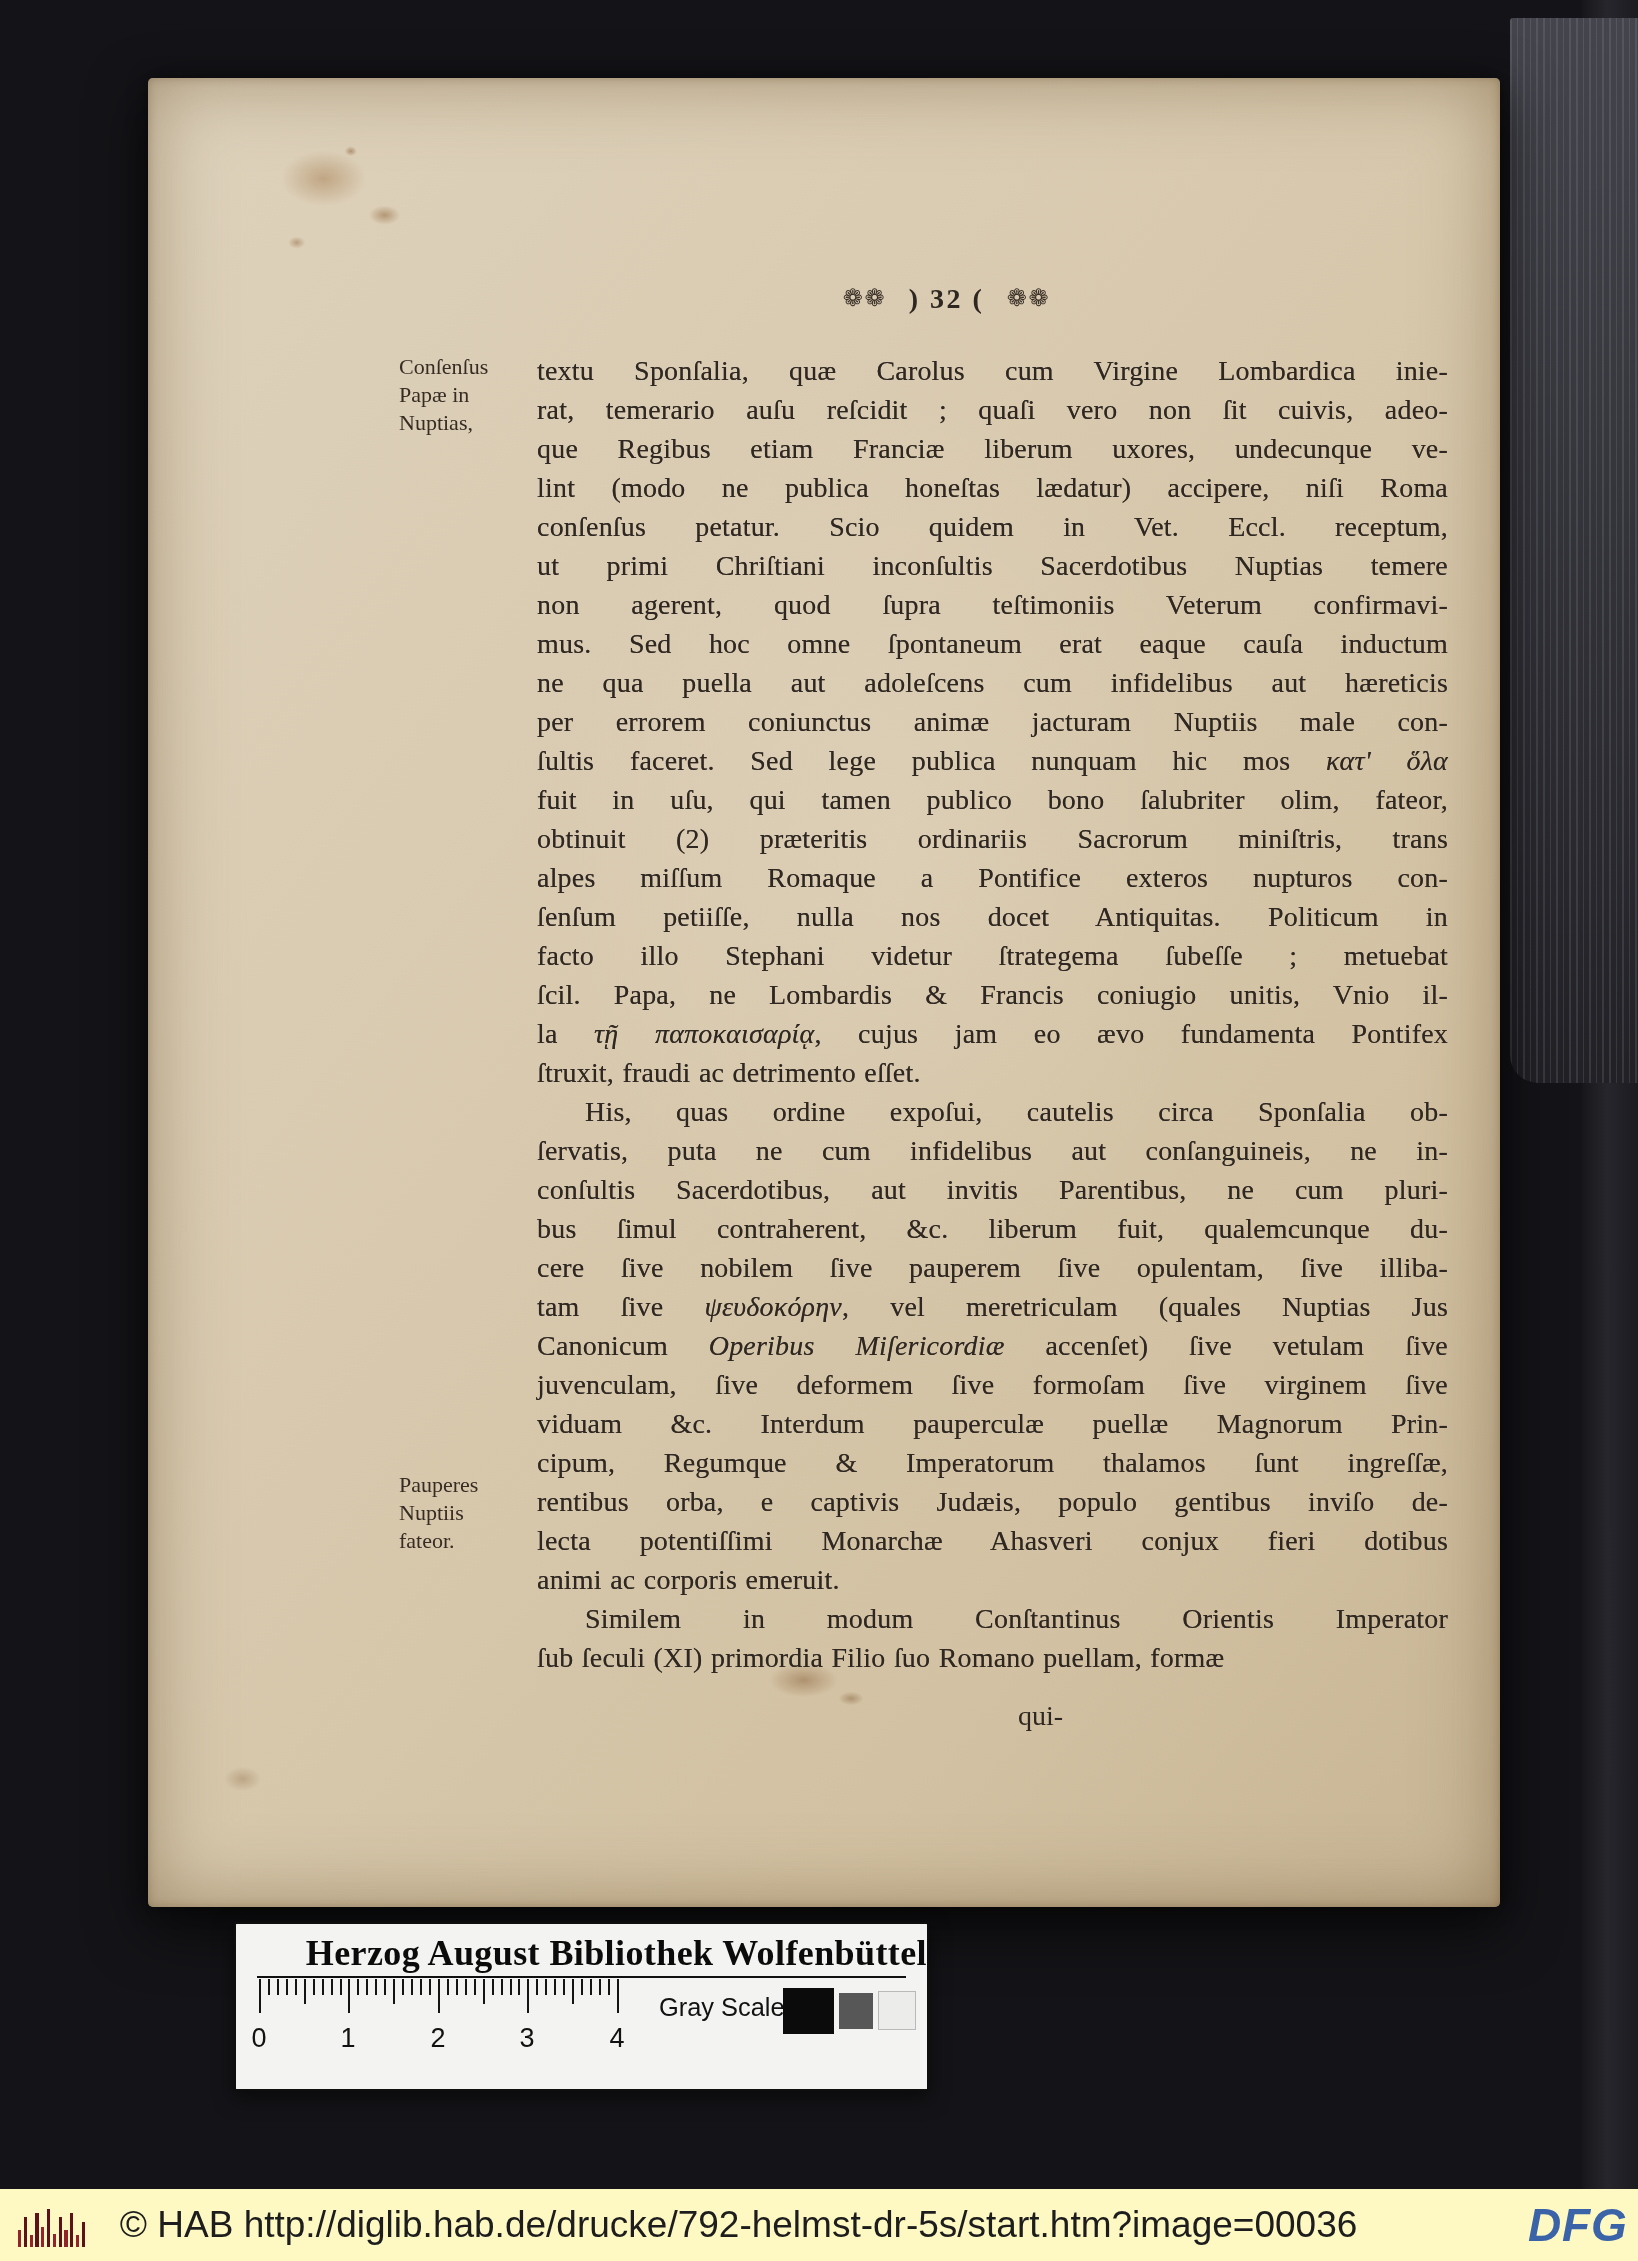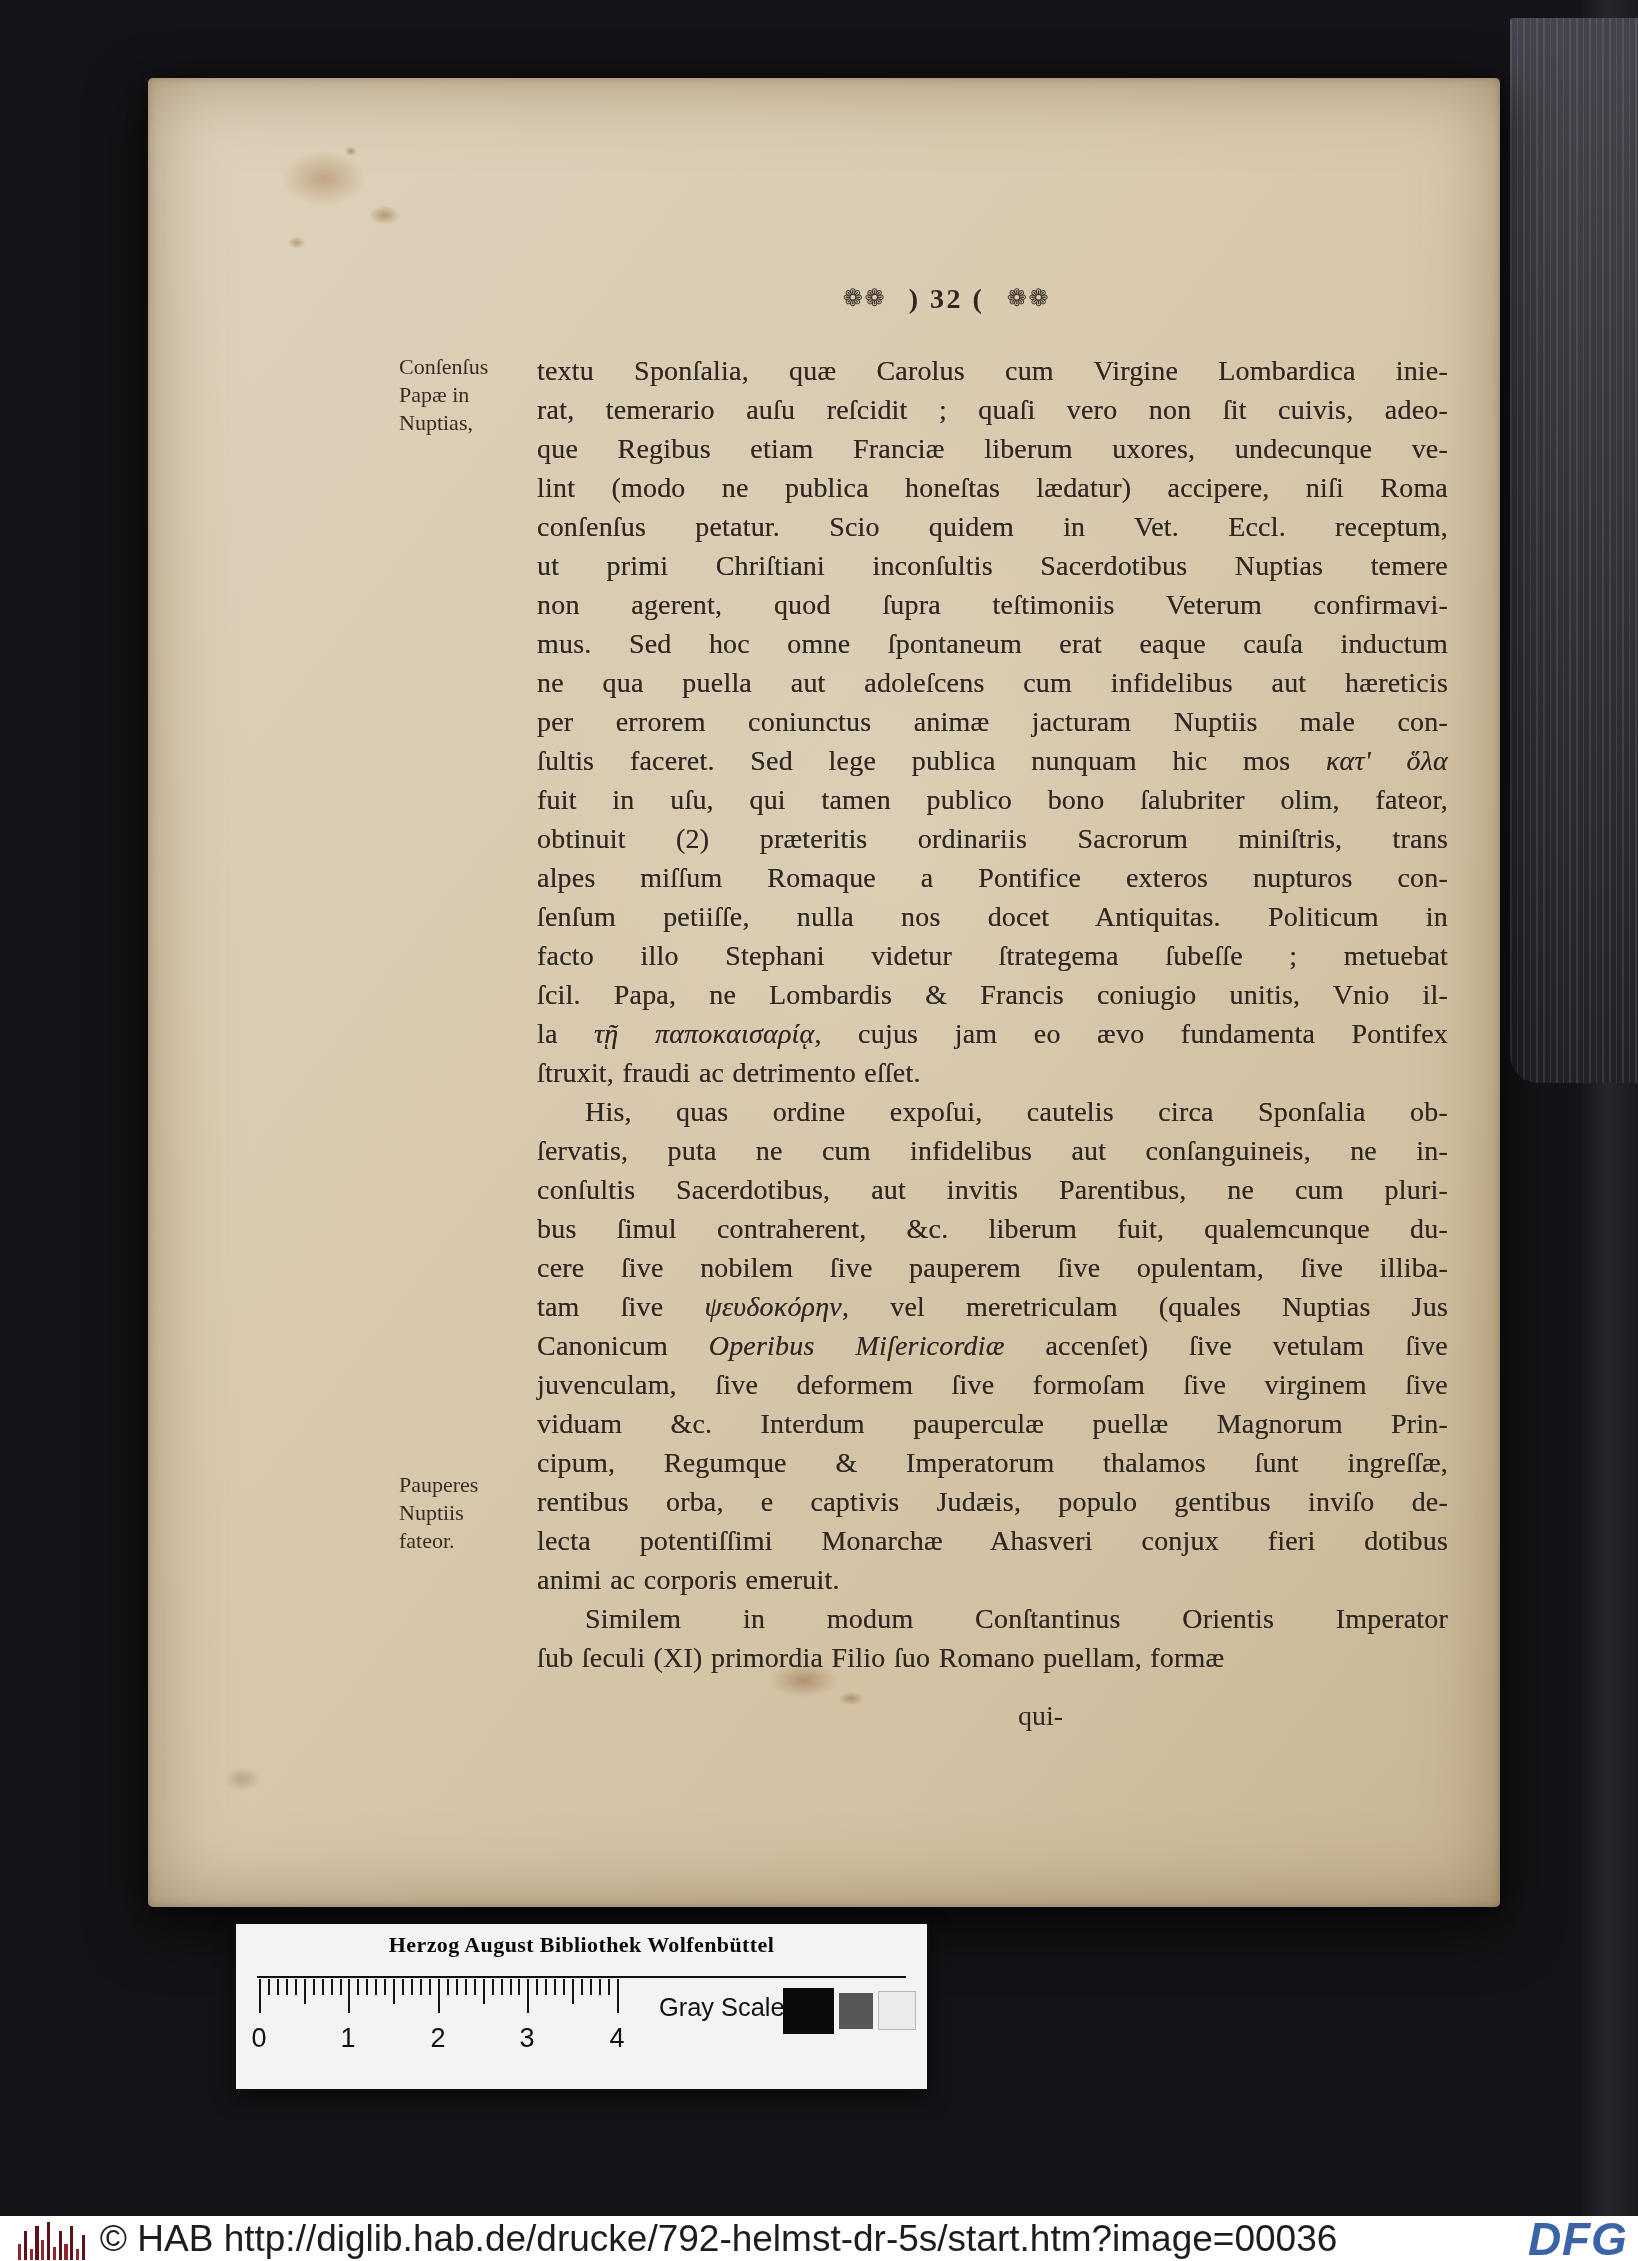--- a/index.html
+++ b/index.html
@@ -46,42 +46,42 @@
   .line{text-align:justify;text-align-last:justify;}
   .line.endline{text-align-last:left;}
   .line.indent{text-indent:48px;}
   .gk{font-style:italic;}
   .catchword{position:absolute;left:389px;top:1622px;width:911px;text-align:right;
              padding-right:385px;box-sizing:border-box;font-size:28px;color:#2f2822;}
   
   .cal-card{position:absolute;left:234px;top:1922px;width:695px;height:169px;background:#f3f3f1;
             border:2.5px solid #0e0e0e;border-radius:2.5px;box-shadow:0 6.6px 19.7px rgba(0,0,0,.55);
             box-sizing:border-box;}
-  .cal-title{text-align:center;font-weight:bold;font-size:22px;color:#0b0b0b;margin-top:8.2px;
+  .cal-title{text-align:right;font-weight:bold;font-size:36px;color:#0b0b0b;margin-top:8.2px;
              letter-spacing:0.4px;font-family:"Liberation Serif","DejaVu Serif",serif;}
   .cal-divider{position:absolute;left:3%;top:52px;width:94%;border-top:2.5px solid #101010;}
   .ruler{position:absolute;left:23px;top:55px;width:377px;height:90px;}
   .ticks{position:relative;height:36px;}
   .tick{position:absolute;top:0;width:1.6px;background:#141414;}
   .tick.cm{height:34px;}
   .tick.half{height:24.6px;}
   .tick.mm{height:15.6px;}
   .nums{position:relative;height:33px;margin-top:8.2px;font-family:"Liberation Sans",sans-serif;
         font-size:27px;color:#111;}
   .nums span{position:absolute;transform:translateX(-50%);}
   .grayscale-label{position:absolute;left:423px;top:69px;font-family:"Liberation Sans",sans-serif;
                    font-size:25.4px;color:#111;}
   .patches{position:absolute;right:11.5px;top:62px;height:49px;display:flex;align-items:center;gap:4.9px;}
   .patch{display:inline-block;}
   .patch:nth-child(1){width:51px;height:46px;}
   .patch:nth-child(2){width:34px;height:36px;}
   .patch:nth-child(3){width:38px;height:39px;border:0.8px solid #b9b9b9;box-sizing:border-box;}
   
-  .footer{position:absolute;left:0;bottom:0;width:1639px;height:45px;background:#ffffff;
-          display:flex;align-items:center;}
+  .footer{position:absolute;left:0;bottom:0;width:1639px;height:72px;background:#fef9c3;
+          display:flex;align-items:center;gap:20px;}
   .barcode{margin-left:18px;display:flex;align-items:flex-end;gap:2.5px;height:43px;}
   .barcode div{width:3.3px;}
   .copyright{margin-left:14.7px;font-family:"Liberation Sans",sans-serif;font-size:37px;color:#1d1d1d;
              white-space:nowrap;}
   .dfg{margin-left:auto;margin-right:11.5px;font-family:"Liberation Sans",sans-serif;font-weight:bold;
        font-size:46px;color:var(--dfg-blue,#3a63a8);letter-spacing:0.8px;font-style:italic;}
 </style>
 </head>
 <body>
 

